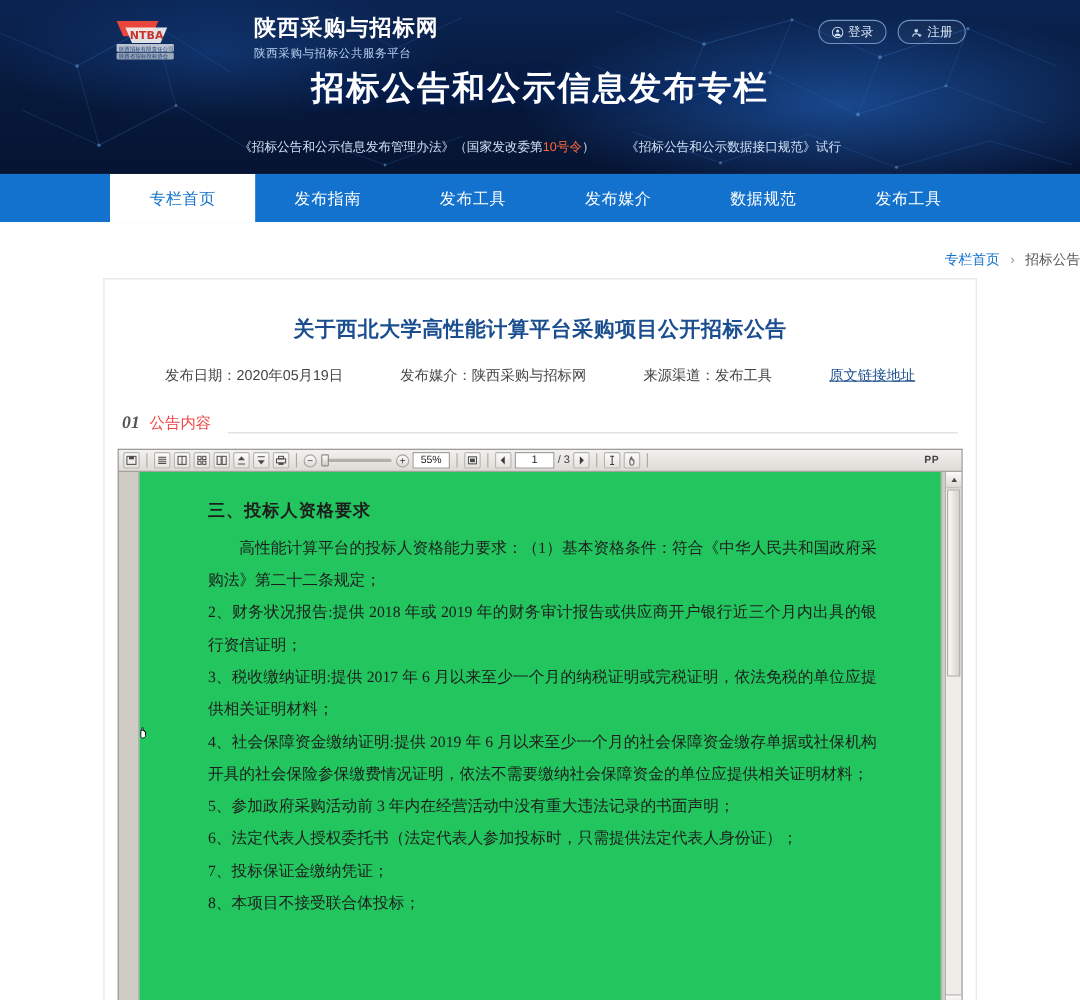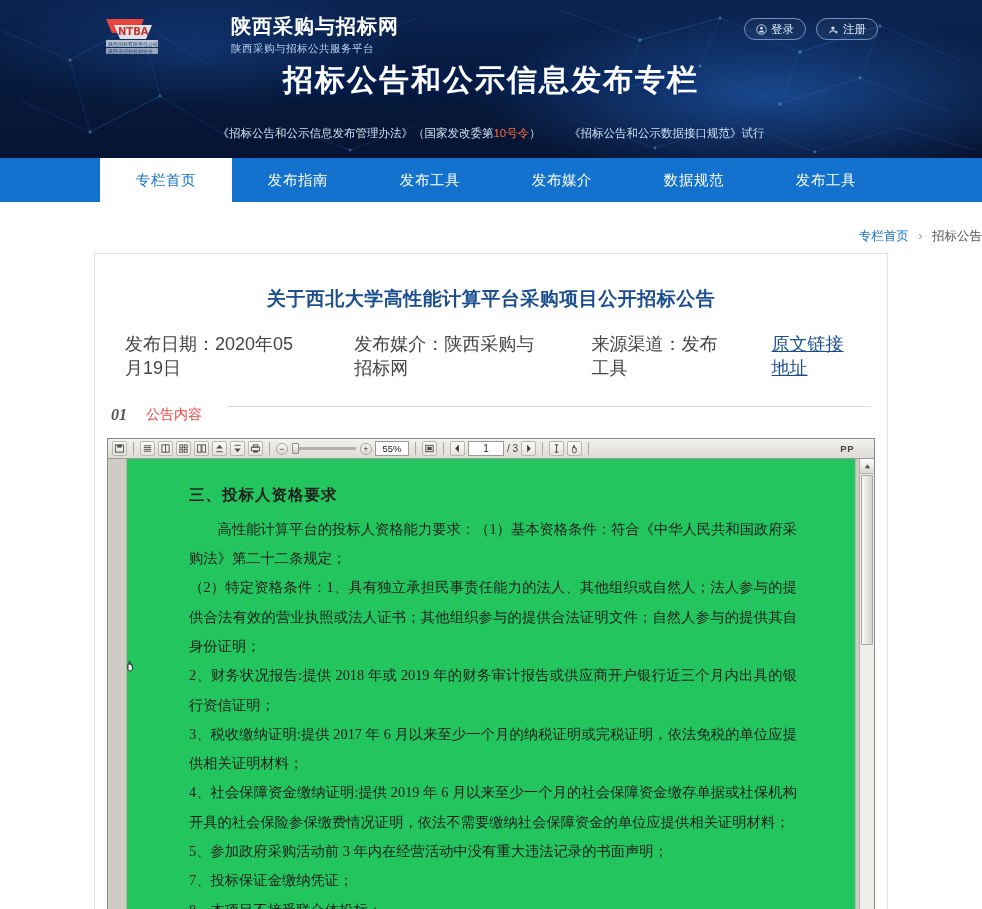--- a/index.html
+++ b/index.html
@@ -145,36 +145,36 @@
   .doc-title {
     text-align: center;
     font-size: 19px;
     font-weight: bold;
     color: #1a4e8f;
     letter-spacing: 0.5px;
     padding: 12px 40px 0;
   }
   .meta-row {
     display: flex;
-    justify-content: space-between;
+    justify-content: center;
     align-items: center;
     gap: 52px;
-    font-size: 18px;
+    font-size: 13px;
     color: #444;
     padding: 20px 30px 14px;
   }
   .meta-row .src-link {
     color: #1a4e8f;
     text-decoration: underline;
     cursor: pointer;
   }
   .section-head {
     display: flex;
-    align-items: flex-start;
-    gap: 19px;
+    align-items: flex-end;
+    gap: 9px;
     padding: 12px 16px 0 16px;
   }
   .section-num {
     font-style: italic;
     font-size: 16px;
     color: #555;
     font-family: "Liberation Serif", serif;
     font-weight: bold;
   }
   .section-label {
@@ -546,25 +546,25 @@
       </div>
       <div class="tb-sep"></div>
       <div class="tb-right">PP</div>
     </div>
 
     <div class="pdf-body">
       <div class="pdf-page">
         <div class="paper">
           <h3>三、投标人资格要求</h3>
           <p class="indent">高性能计算平台的投标人资格能力要求：（1）基本资格条件：符合《中华人民共和国政府采购法》第二十二条规定；</p>
-          <p>（2）特定资格条件：1、具有独立承担民事责任能力的法人、其他组织或自然人；法人参与的提供合法有效的营业执照或法人证书；其他组织参与的提供合法证明文件；自然人参与的提供其自身份证明；</p>
           <p>2、财务状况报告:提供 2018 年或 2019 年的财务审计报告或供应商开户银行近三个月内出具的银行资信证明；</p>
           <p>3、税收缴纳证明:提供 2017 年 6 月以来至少一个月的纳税证明或完税证明，依法免税的单位应提供相关证明材料；</p>
           <p>4、社会保障资金缴纳证明:提供 2019 年 6 月以来至少一个月的社会保障资金缴存单据或社保机构开具的社会保险参保缴费情况证明，依法不需要缴纳社会保障资金的单位应提供相关证明材料；</p>
           <p>5、参加政府采购活动前 3 年内在经营活动中没有重大违法记录的书面声明；</p>
+          <p>6、法定代表人授权委托书（法定代表人参加投标时，只需提供法定代表人身份证）；</p>
           <p>7、投标保证金缴纳凭证；</p>
           <p>8、本项目不接受联合体投标；</p>
         </div>
       </div>
 
       <div class="pdf-scroll">
         <div class="arrow">
           <svg width="7" height="7" viewBox="0 0 8 8">
               <path d="M4 1.5 L7 6 H1 Z" fill="#4a4a4a"></path>
             </svg>

